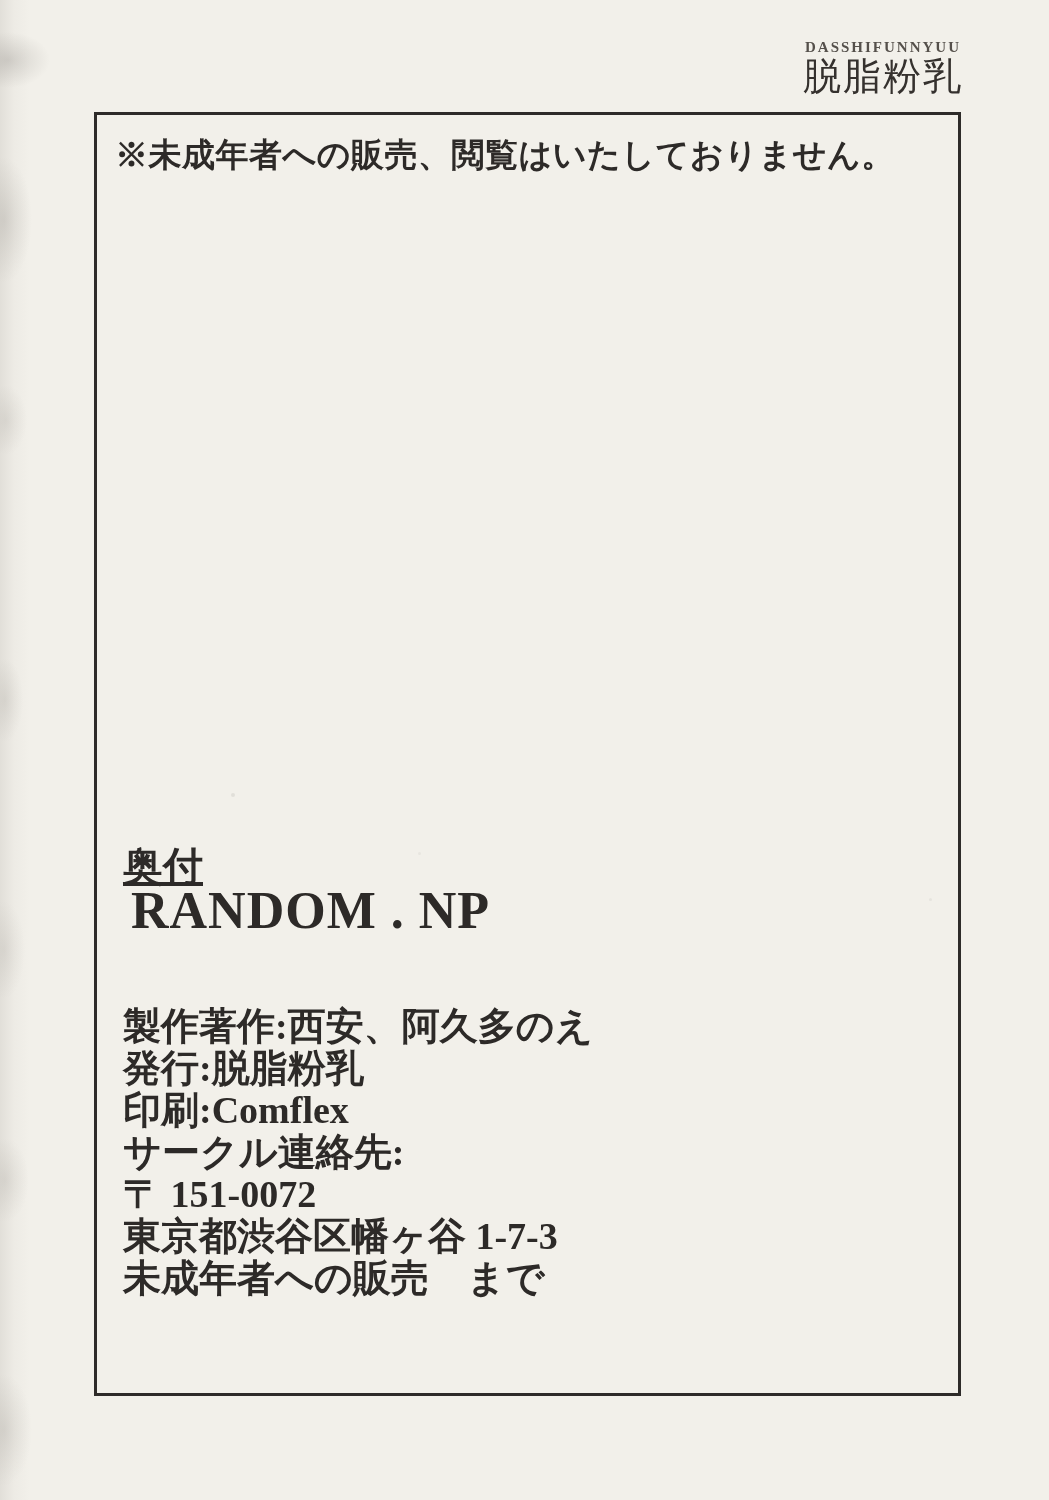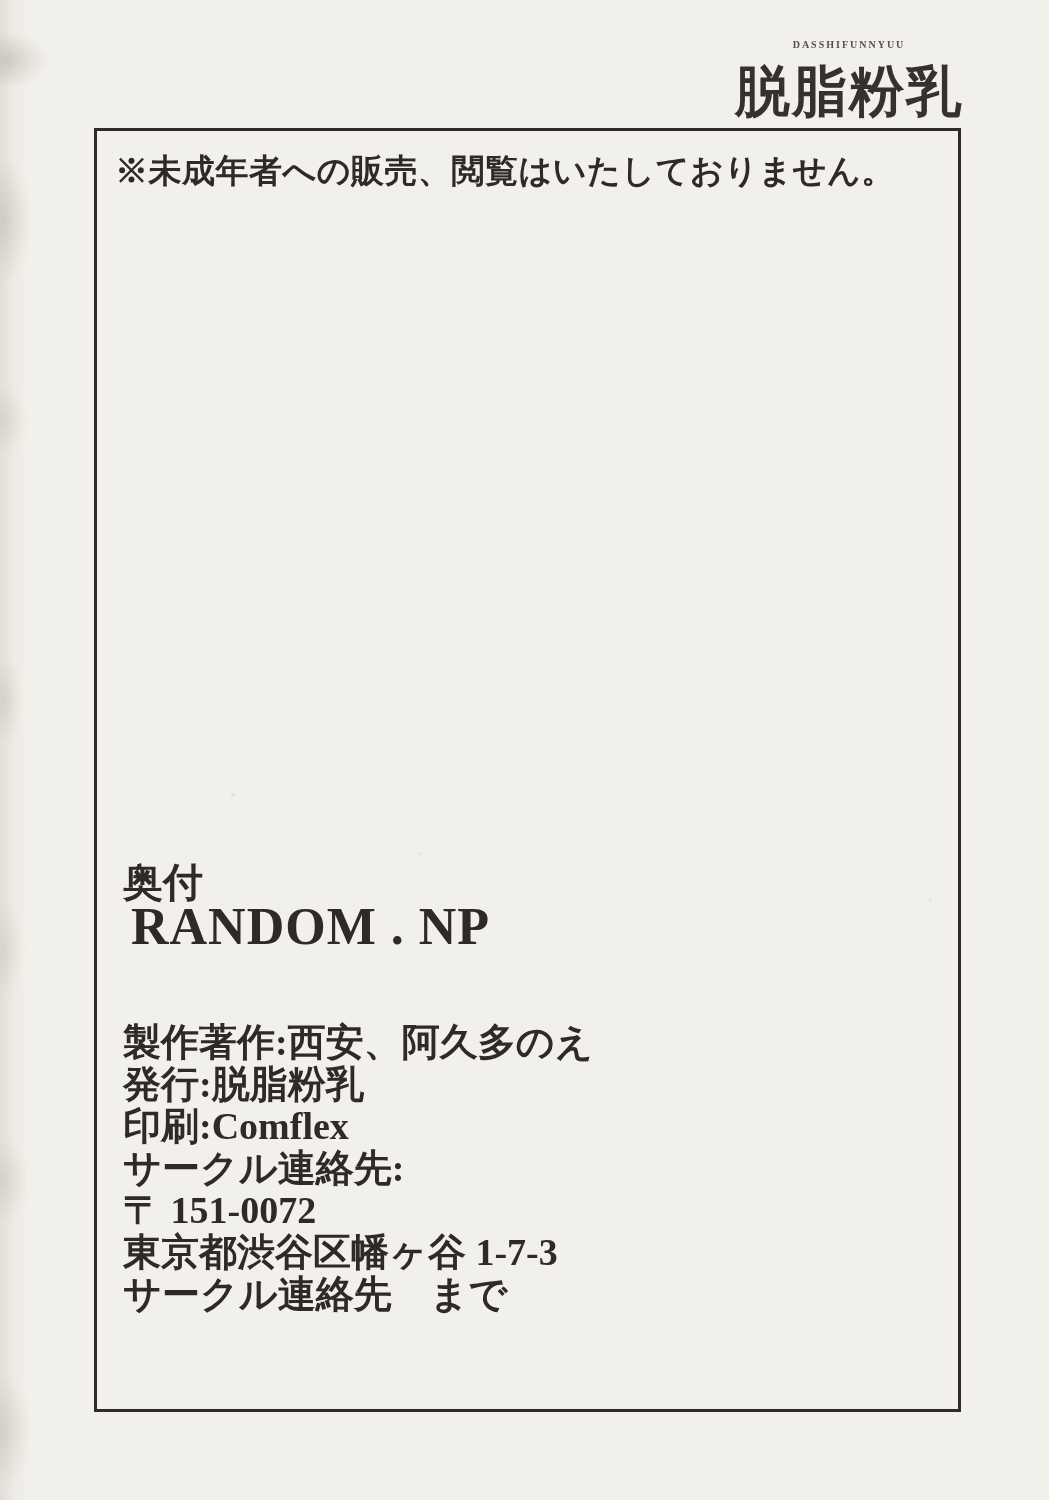--- a/index.html
+++ b/index.html
@@ -36,62 +36,62 @@
   }
   .logo {
     position: absolute;
     top: 40px;
     right: 86px;
     text-align: center;
     line-height: 1;
   }
   .logo-romaji {
     font-family: "Liberation Serif", serif;
-    font-size: 10px;
+    font-size: 15px;
     letter-spacing: 2px;
     font-weight: bold;
     color: #55504b;
-    margin-bottom: 14px;
+    margin-bottom: 2px;
   }
   .logo-kanji {
     font-family: "Liberation Serif", serif;
-    font-size: 55px;
-    font-weight: bold;
+    font-size: 38px;
+    font-weight: normal;
     color: #35312e;
     letter-spacing: 2px;
   }
   .content-box {
     position: absolute;
     left: 94px;
     top: 112px;
     width: 861px;
     height: 1278px;
     border: 3px solid #2e2b29;
     background: transparent;
-    margin-top: 16px;
   }
   
   .notice {
     position: absolute;
     left: 18px;
     top: 18px;
     font-family: "Liberation Sans", sans-serif;
     font-weight: bold;
     font-size: 33px;
     letter-spacing: 0.5px;
     color: #2d2a28;
     white-space: nowrap;
   }
   .colophon-heading {
     position: absolute;
     left: 26px;
     top: 724px;
     font-size: 40px;
     font-weight: bold;
     color: #2d2a28;
+    text-decoration: underline;
   }
   .colophon-title {
     position: absolute;
     left: 34px;
     top: 766px;
     font-size: 52px;
     font-weight: bold;
     letter-spacing: 1px;
     color: #2d2a28;
     white-space: nowrap;
@@ -131,18 +131,18 @@
     <div class="colophon-heading">奥付</div>
     <div class="colophon-title">RANDOM . NP</div>
 
     <div class="details">
       <div class="detail-line">製作著作:西安、阿久多のえ</div>
       <div class="detail-line">発行:脱脂粉乳</div>
       <div class="detail-line">印刷:Comflex</div>
       <div class="detail-line">サークル連絡先:</div>
       <div class="detail-line">〒 151-0072</div>
       <div class="detail-line">東京都渋谷区幡ヶ谷 1-7-3</div>
-      <div class="detail-line">サークル連絡先　まで</div>
+      <div class="detail-line">未成年者への販売　まで</div>
     </div>
 
   </div>
 
 </div>
 
 </body></html>

